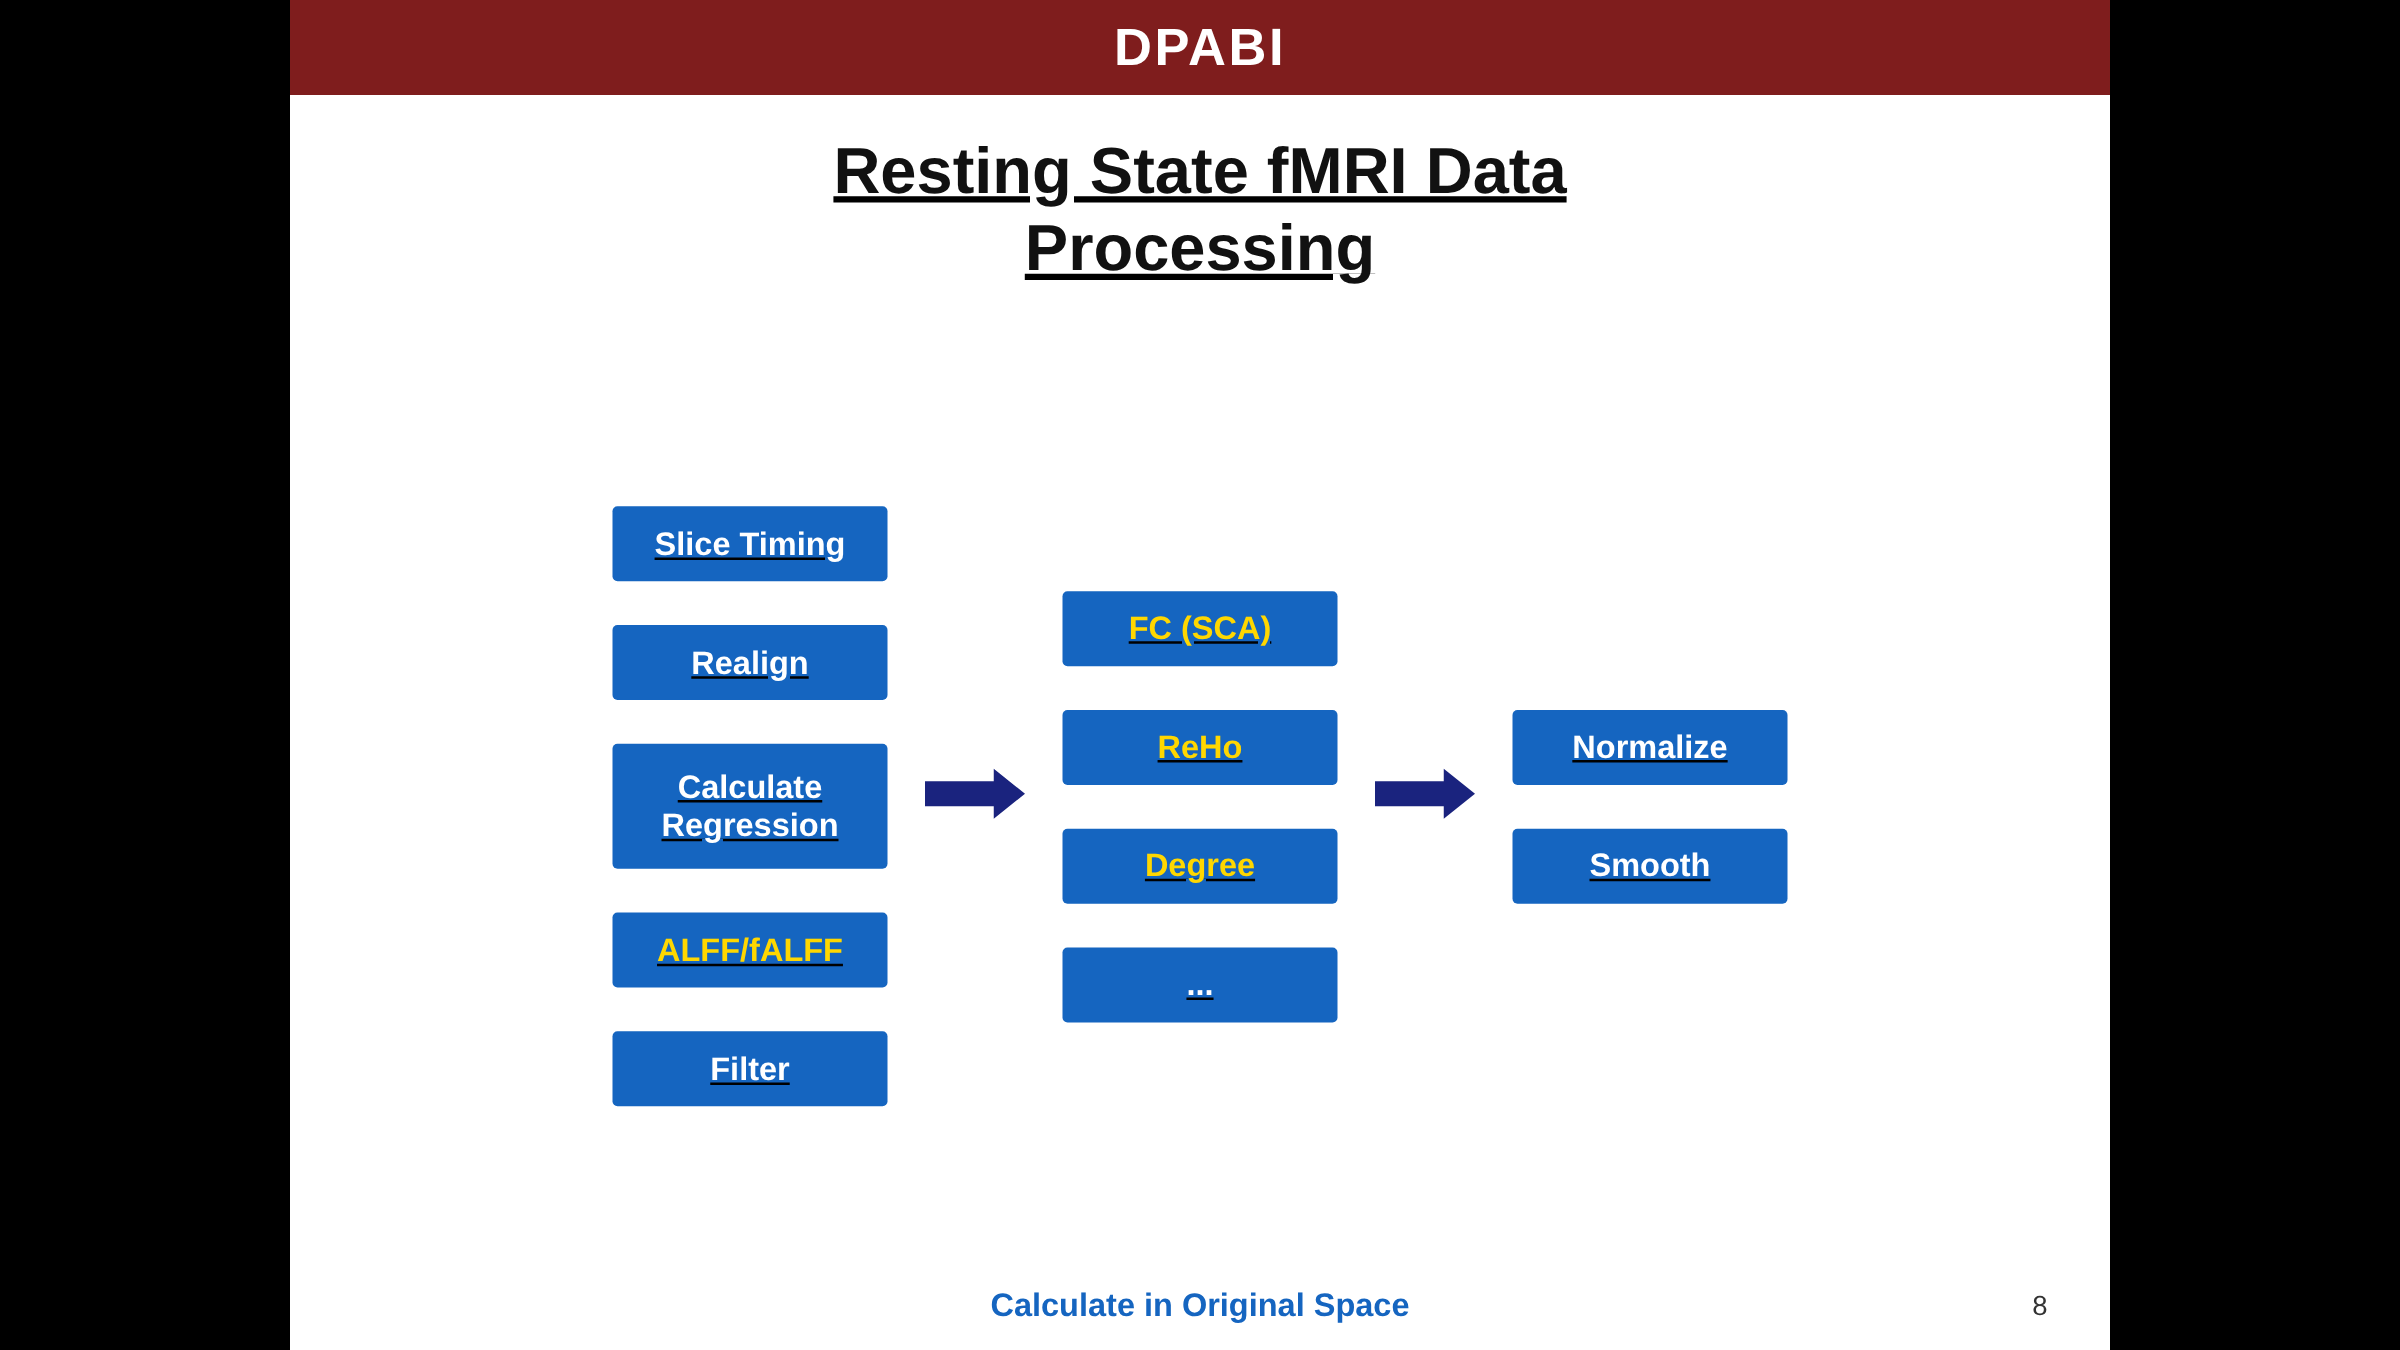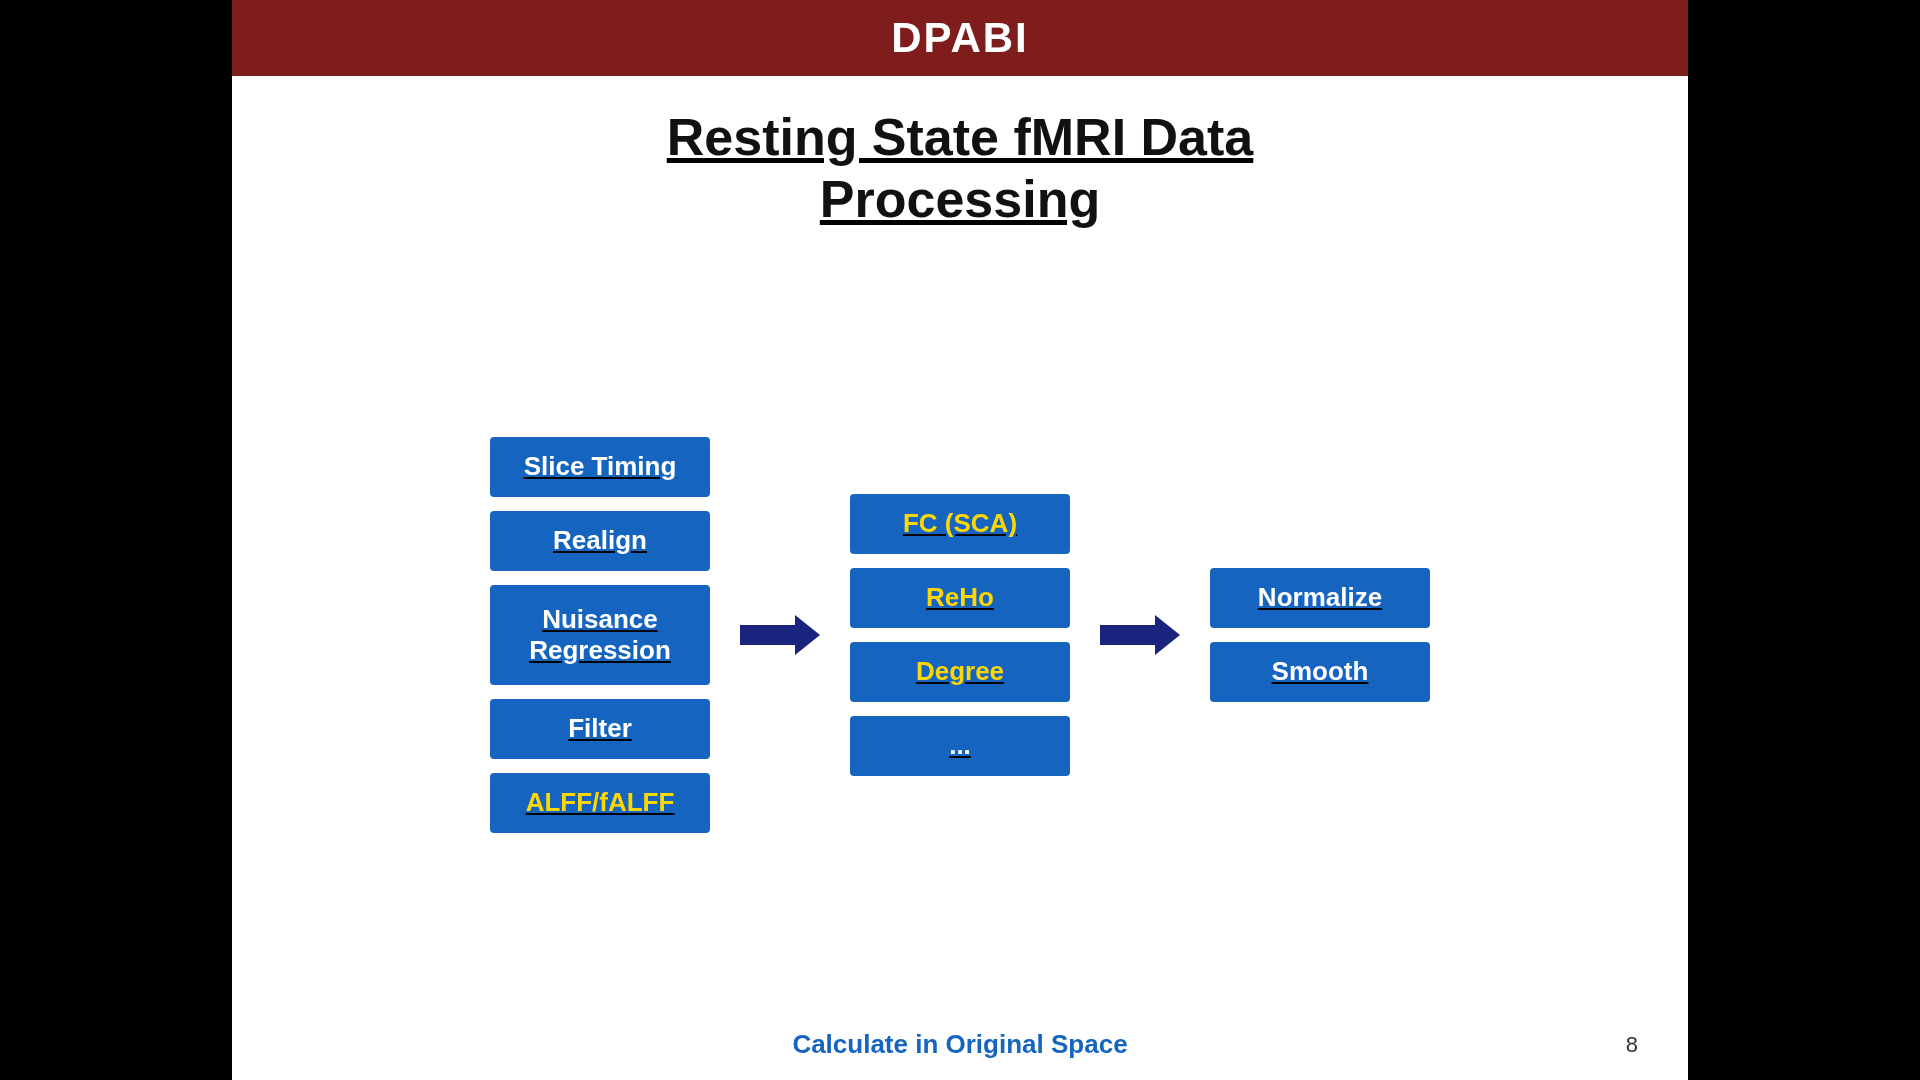--- a/index.html
+++ b/index.html
@@ -77,20 +77,21 @@
       background: #1565c0;
       color: #fff;
       font-size: 26px;
       font-weight: 700;
       border-radius: 4px;
       display: flex;
       align-items: center;
       justify-content: center;
       text-align: center;
       padding: 10px 0;
+      margin-top: 21px;
     }
 
     .box.yellow-text {
       color: #ffd700;
     }
 
     .box-left {
       width: 220px;
       min-height: 60px;
     }
@@ -176,28 +177,28 @@
     <div class="diagram-area">
 
       <div class="left-column">
         <div class="box box-left">
           <span>Slice Timing</span>
         </div>
         <div class="box box-left">
           <span>Realign</span>
         </div>
         <div class="box box-left-tall">
-          <span style="white-space: pre-line;">Nuisance
+          <span style="white-space: pre-line;">Calculate
 Regression</span>
+        </div>
+        <div class="box box-left yellow-text">
+          <span>ALFF/fALFF</span>
         </div>
         <div class="box box-left">
           <span>Filter</span>
-        </div>
-        <div class="box box-left yellow-text">
-          <span>ALFF/fALFF</span>
         </div>
       </div>
 
       <div class="arrow">
         <svg width="80" height="50" viewBox="0 0 80 50" fill="none">
           <polygon points="0,15 55,15 55,5 80,25 55,45 55,35 0,35" fill="#1a237e"></polygon>
         </svg>
       </div>
 
       <div class="middle-column">

